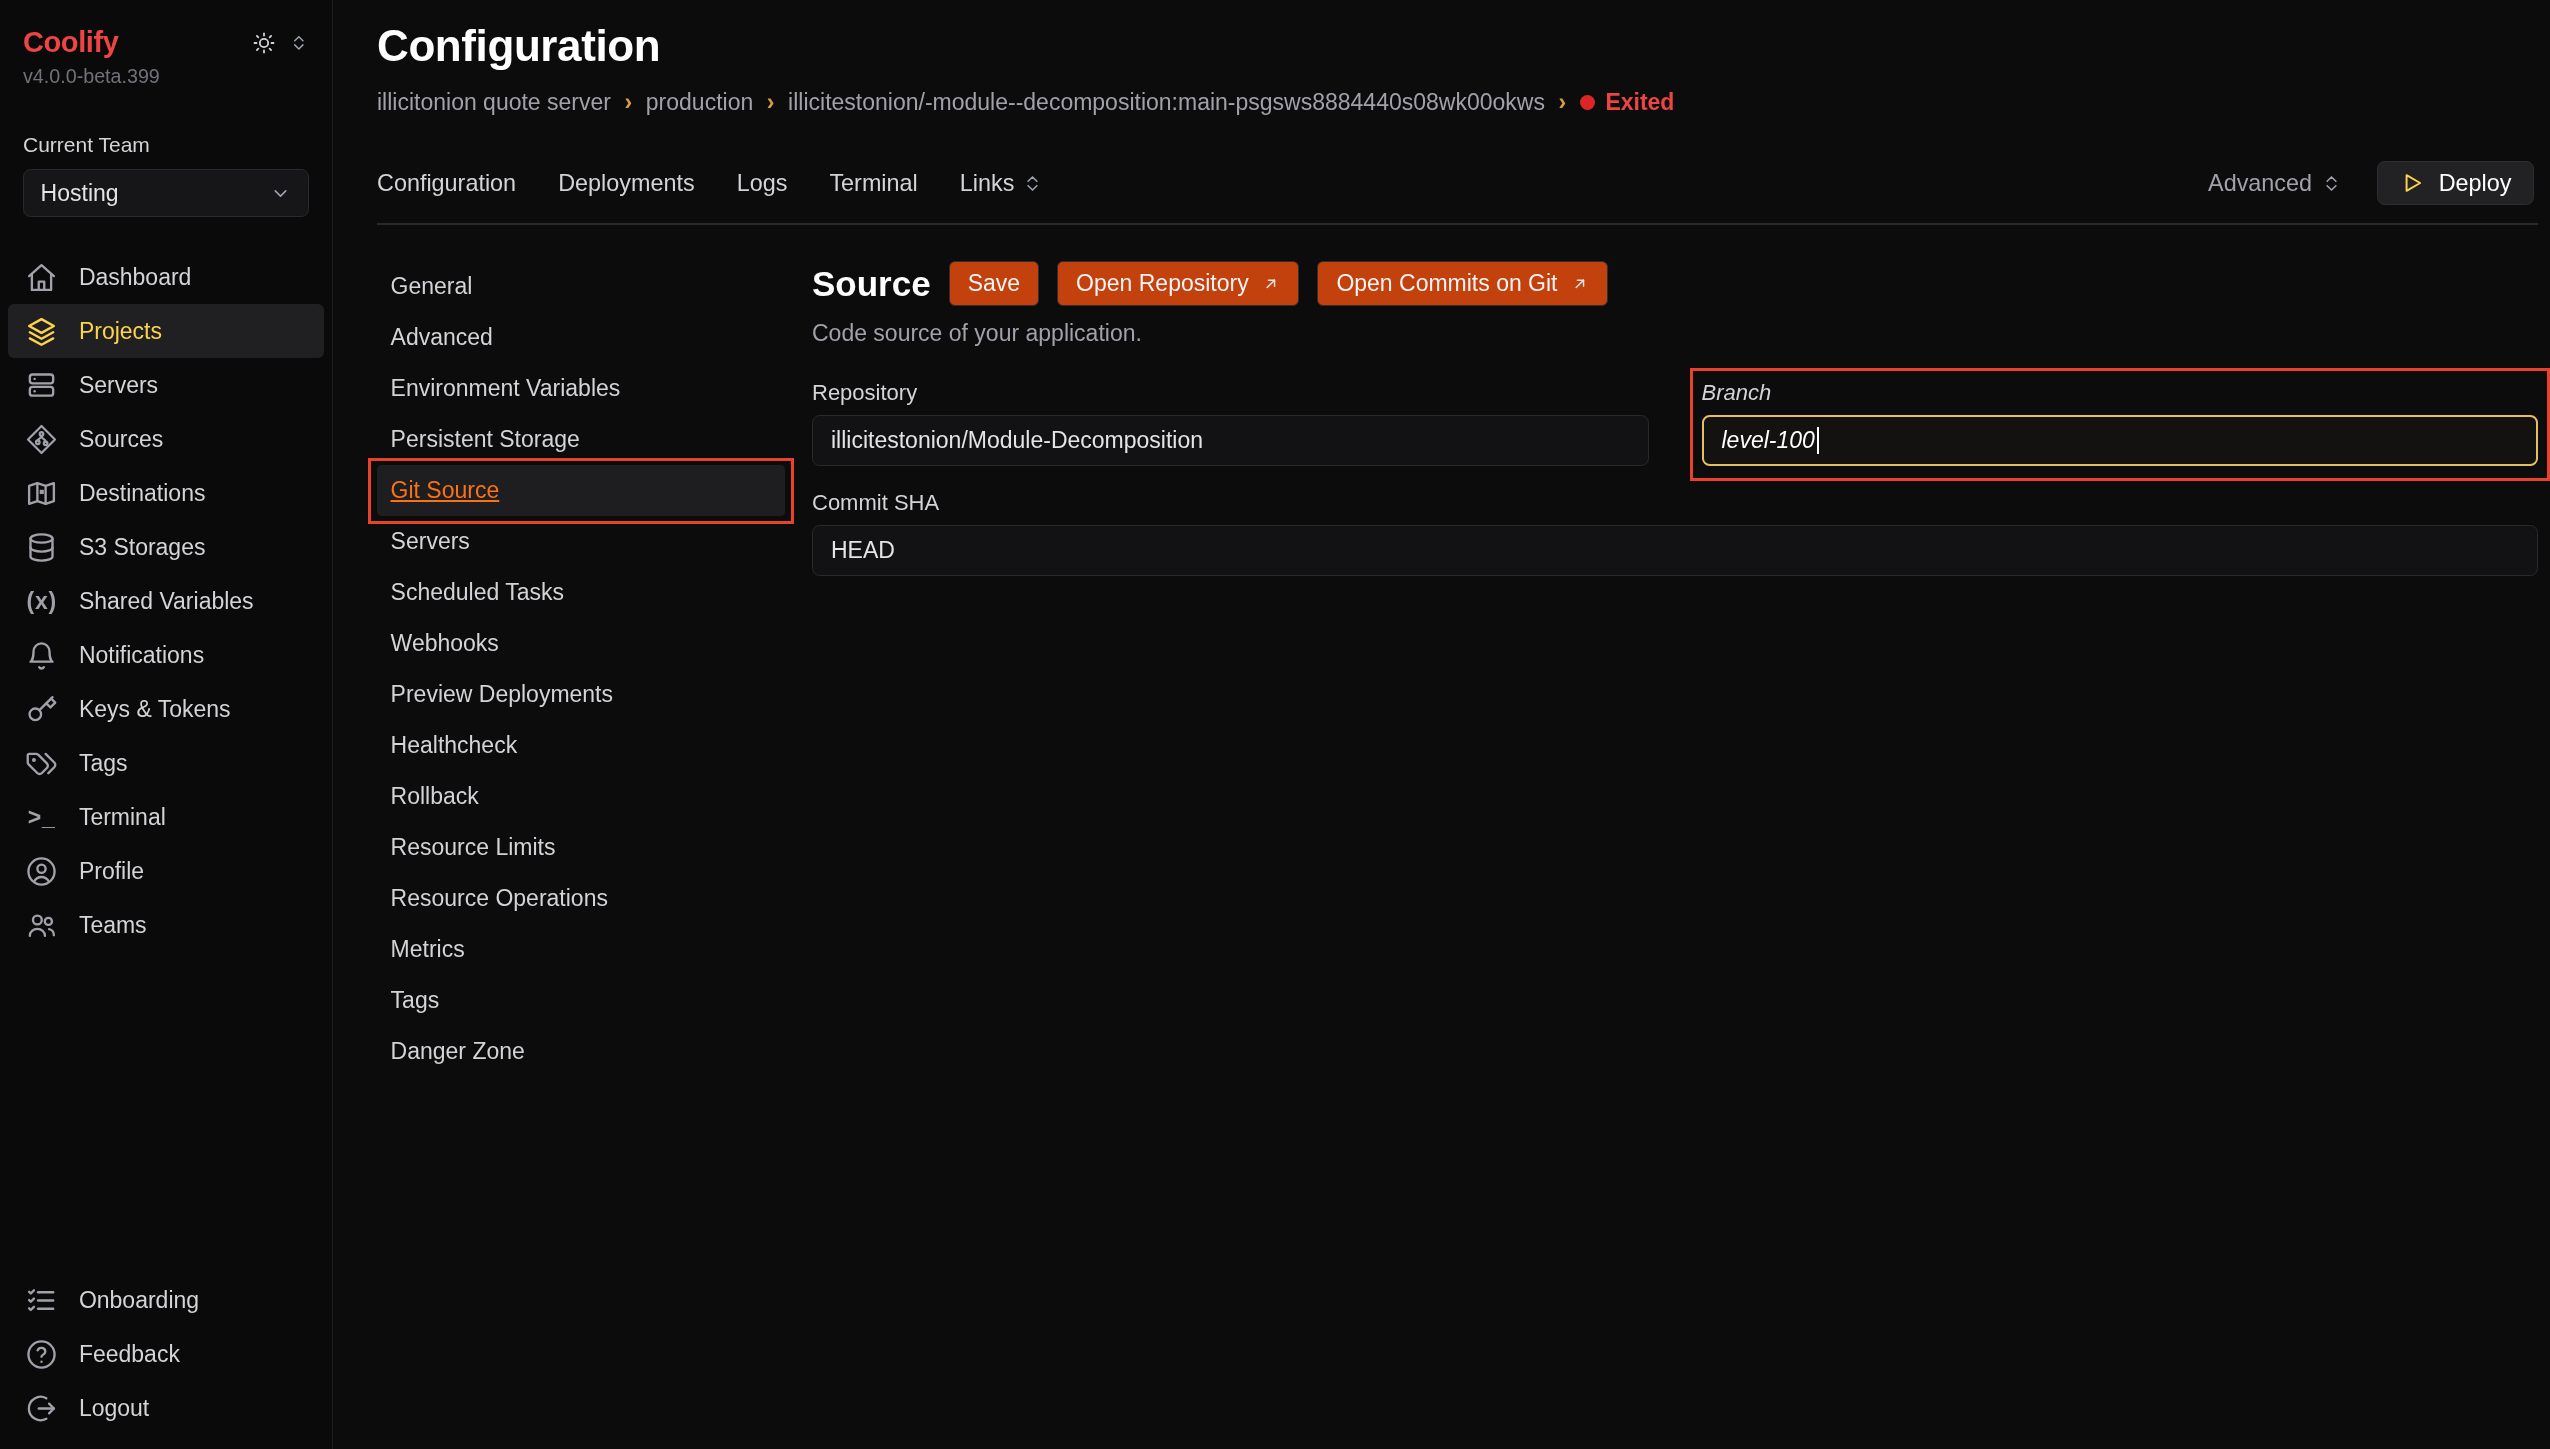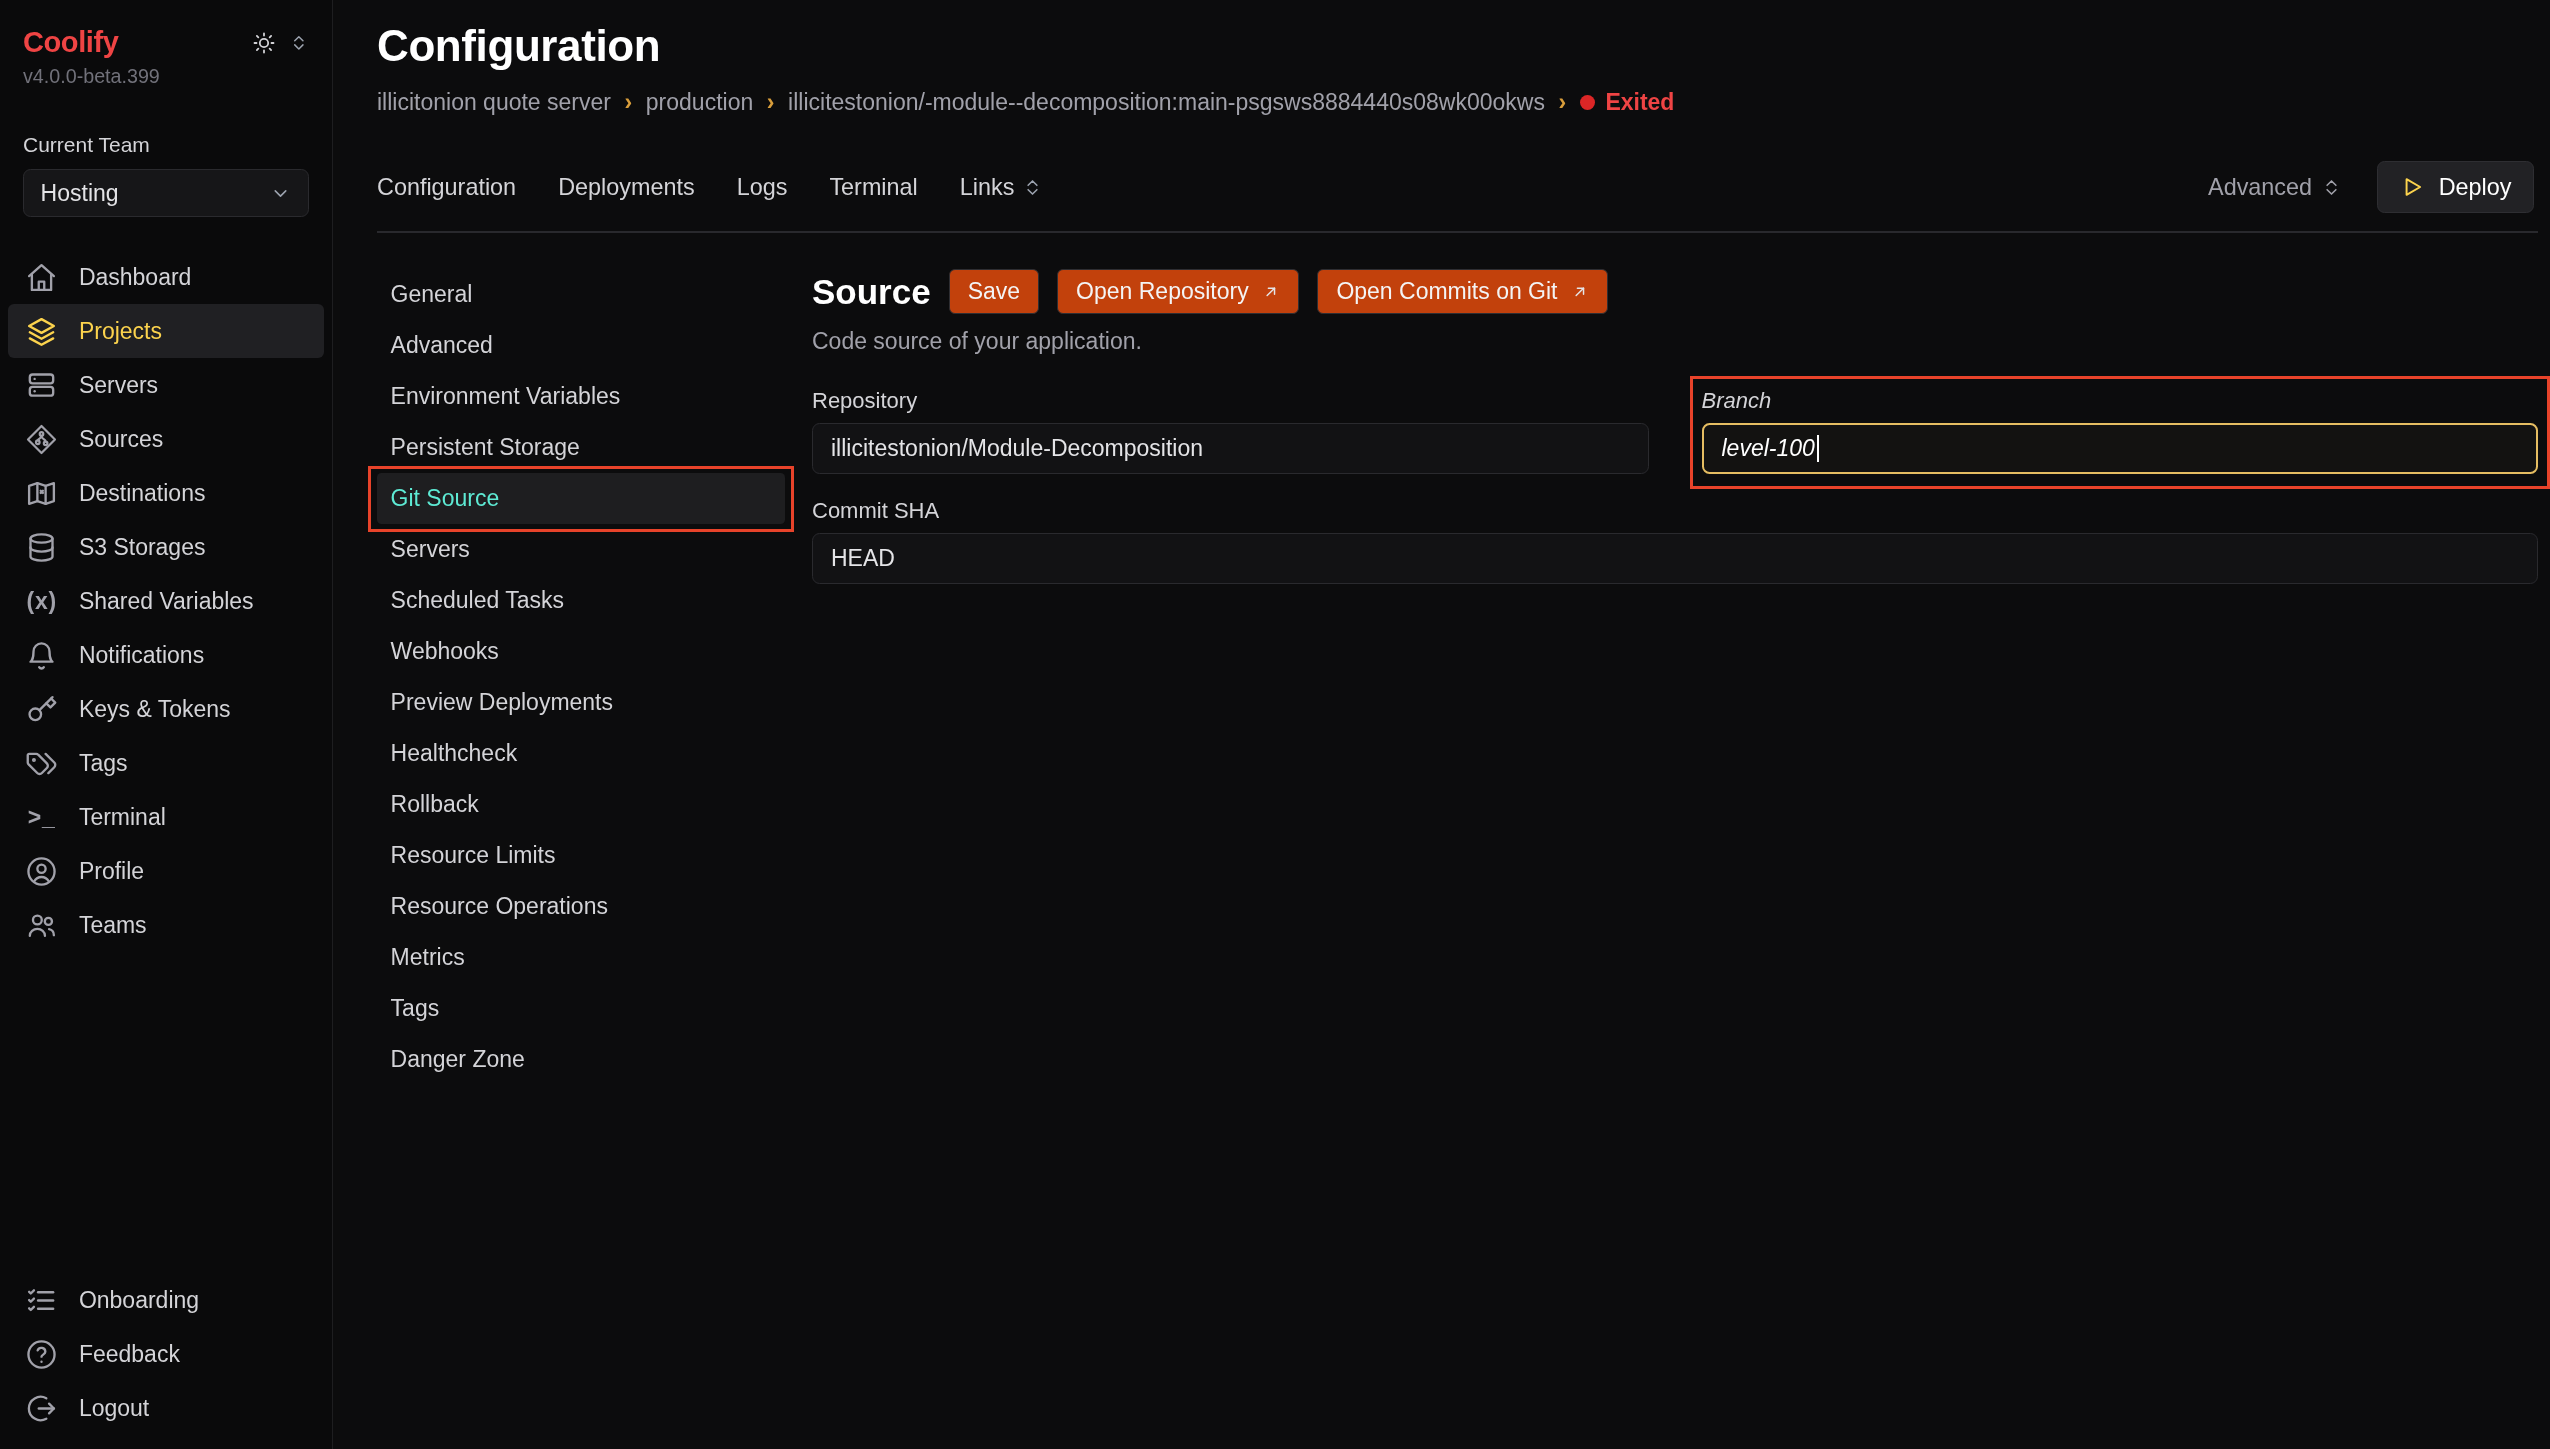--- a/index.html
+++ b/index.html
@@ -39,32 +39,32 @@
                 color:#a1a1aa; white-space:nowrap; }
   .crumb { cursor:pointer; }
   .crumb-sep { color:#d99e3b; font-weight:700; }
   .status { display:flex; align-items:center; gap:10.6px; color:#ef4444; font-weight:700; }
   .status-dot { width:15px; height:15px; border-radius:50%; background:#dc2626; }
 
   .tabs-row { margin-top:45px; display:flex; align-items:center; font-size:23.4px; color:#d4d4d8; }
   .tab { margin-right:42px; display:flex; align-items:center; gap:7.6px; cursor:pointer; }
   .tabs-right { margin-left:auto; display:flex; align-items:center; gap:35px; padding-right:4.5px; }
   .advanced { color:#a1a1aa; display:flex; align-items:center; gap:9px; cursor:pointer; }
-  .deploy-btn { height:52px; background:#222225; border:0.8px solid #2e2e32; border-radius:7.6px;
+  .deploy-btn { height:44px; background:#222225; border:0.8px solid #2e2e32; border-radius:7.6px;
                 display:flex; align-items:center; gap:13.6px; padding:0 21px; color:#ffffff;
                 font-size:23.4px; cursor:pointer; }
   .deploy-btn svg { color:#fcd34d; }
   .divider { margin-top:18px; height:2.3px; background:#29292d; }
 
   .content { display:flex; align-items:flex-start; margin-top:36px; }
   .config-menu { list-style:none; margin:0; padding:0; width:408px; min-width:408px;
                  font-size:23px; color:#d4d4d8; }
   .config-menu li { height:51px; display:flex; align-items:center; padding:0 13.6px;
                     border-radius:4.5px; cursor:pointer; position:relative; }
-  .config-menu li.active { background:#1e1e20; color:#5eead4; }
+  .config-menu li.active { background:#1e1e20; color:#f97316;text-decoration:underline; }
   .annotation { position:absolute; inset:-7.6px -9px; border:3px solid #e8432a;
                 pointer-events:none; }
 
   .panel { flex:1; margin-left:27px; min-width:0; }
   .panel-head { display:flex; align-items:center; gap:18px; }
   h2.panel-title { margin:0; font-size:35px; font-weight:800; color:#ffffff; }
   .btn { height:45px; background:#c2410c; border:0.8px solid #2e2e32; border-radius:6px;
          display:flex; align-items:center; gap:12px; padding:16px 18px; color:#f4f4f5;
          font-size:23px; cursor:pointer; white-space:nowrap; }
   .btn svg { color:#e4e4e7; }

